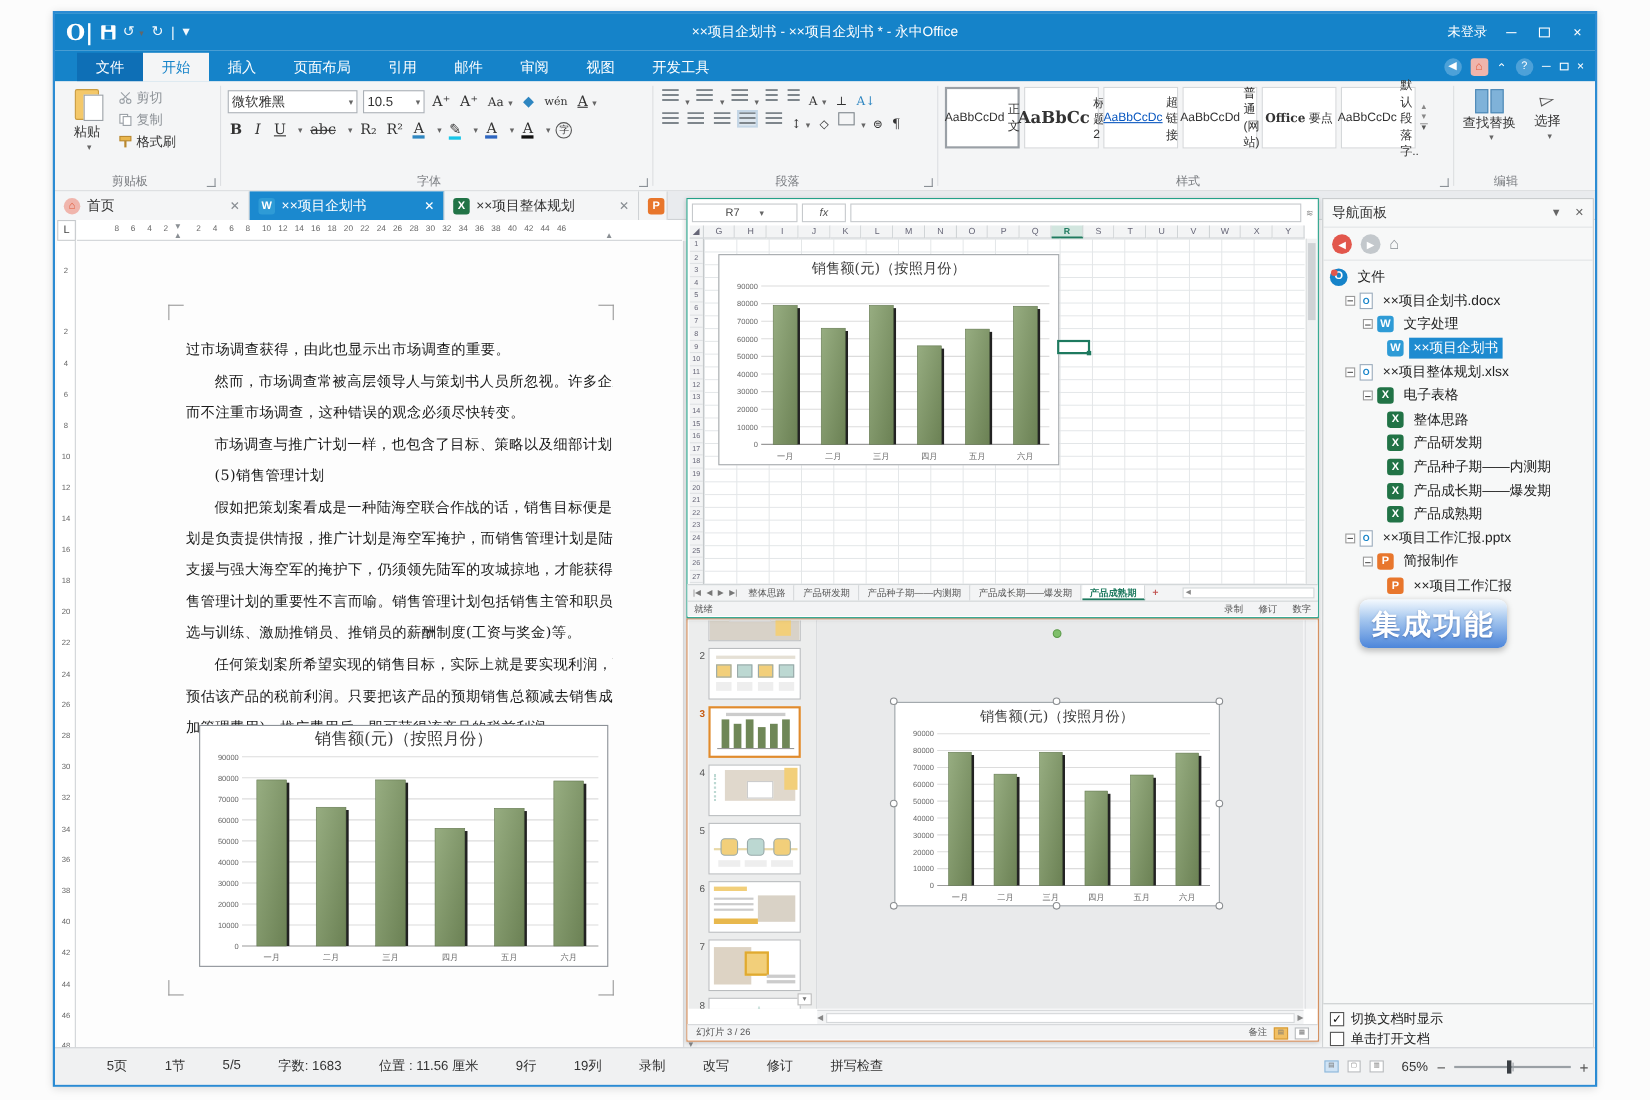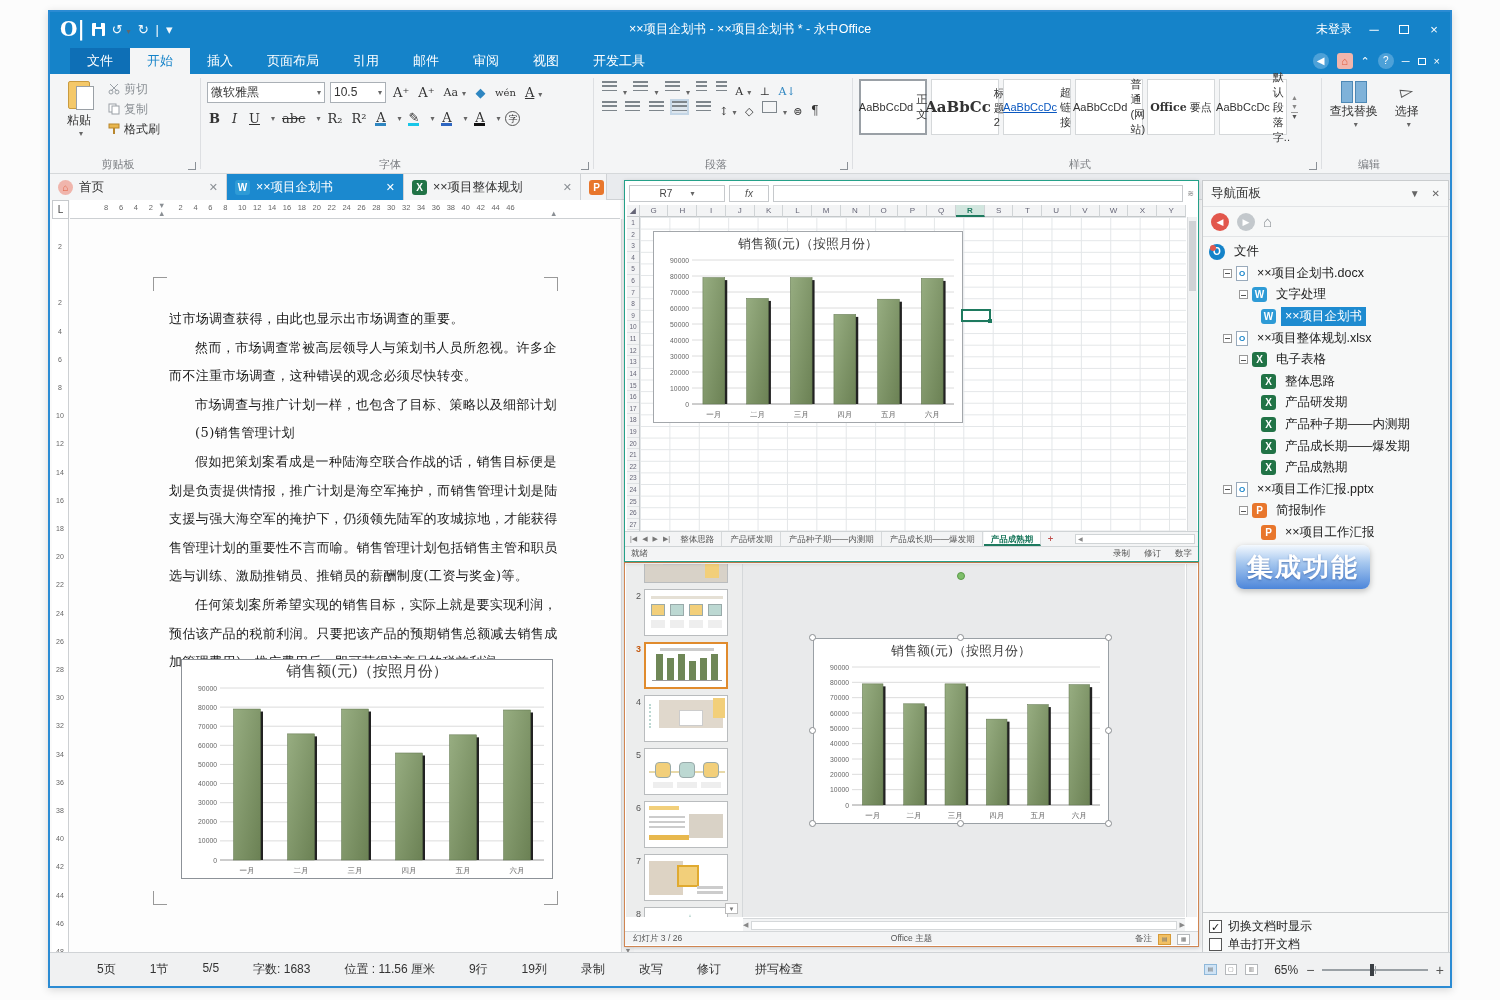--- a/index.html
+++ b/index.html
@@ -839,21 +839,20 @@
         <div class="handle" style="left:362px;top:256px;"></div>
       </div>
       <div class="pptvscroll"></div>
       <div class="ppt-hscroll">
         <span>◀</span>
         <div class="track"></div>
         <span>▶</span>
       </div>
       <div class="pptstatus">
         <span>幻灯片 3 / 26</span>
-        <span class="mid">Office 主题</span>
         <div class="right">
           <span>备注</span>
           <span class="vicon act">▤</span>
           <span class="vicon">▦</span>
         </div>
       </div>
     </div>
 
     <div class="navpanel">
       <div class="navhdr">

